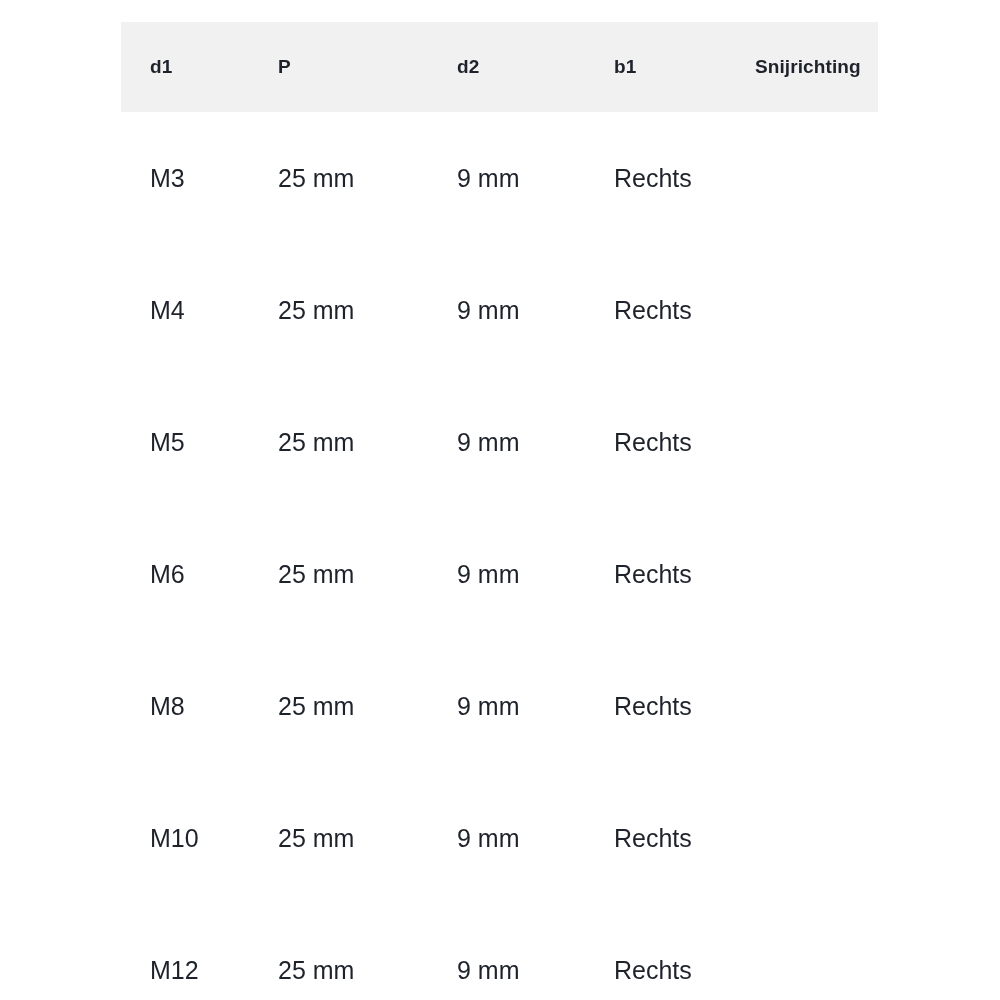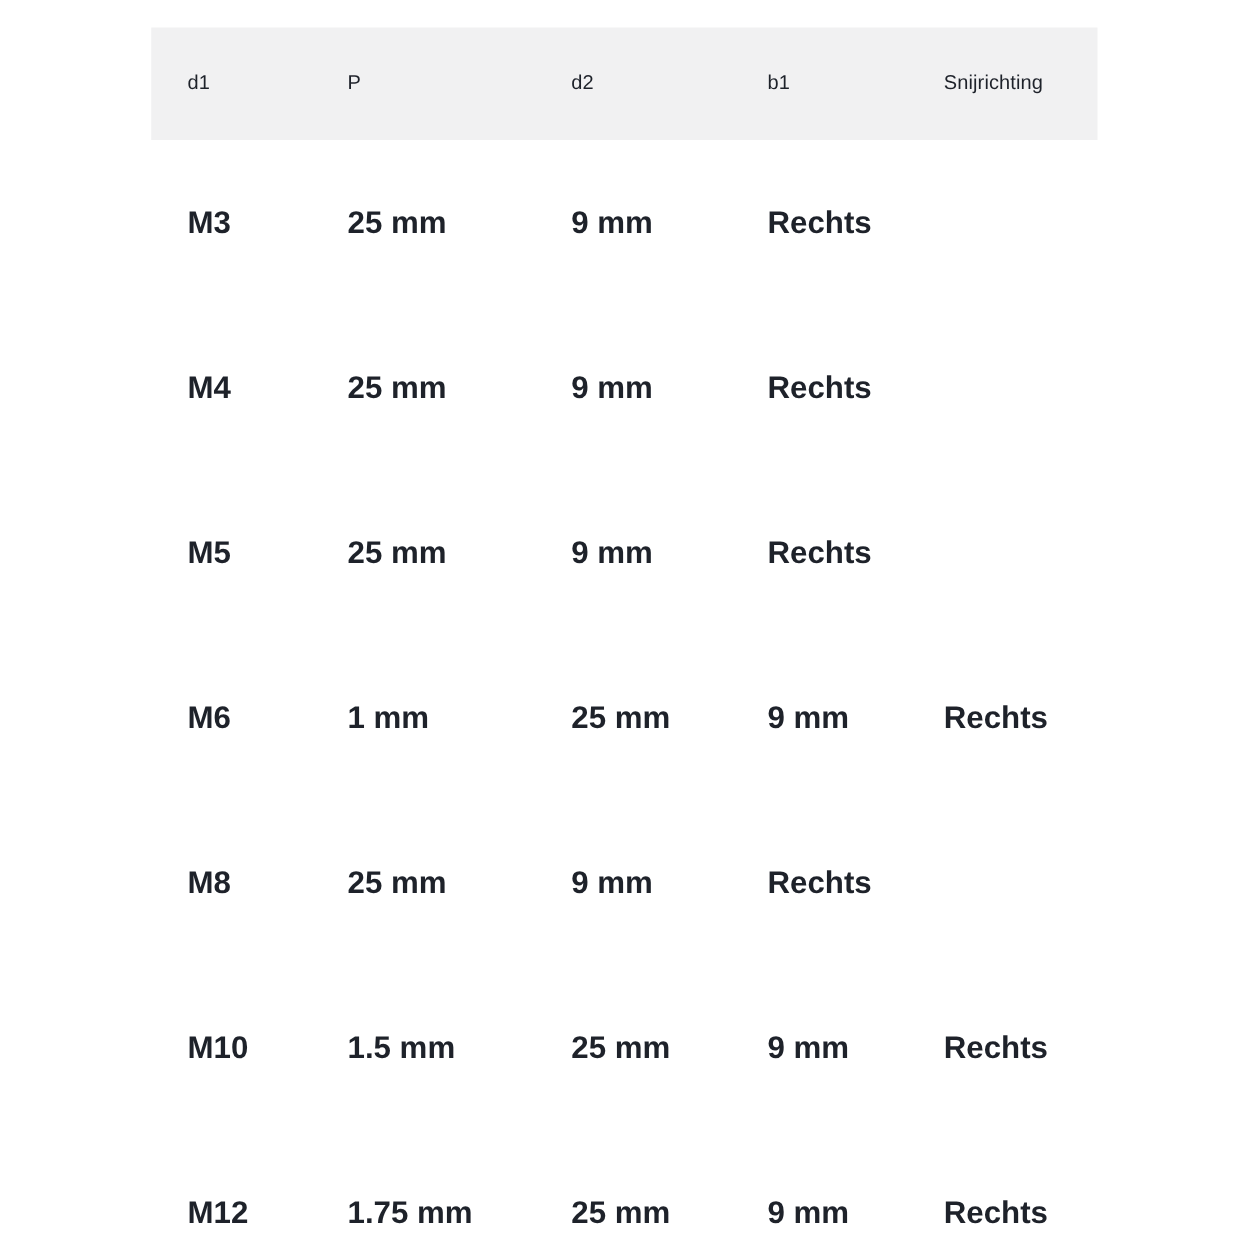--- a/index.html
+++ b/index.html
@@ -29,36 +29,36 @@
   }
   .thead {
     display: grid;
     grid-template-columns: 128px 179px 157px 141px 1fr;
     align-items: center;
     height: 90px;
     background: var(--header-bg);
   }
   .th {
     padding-left: 29px;
-    font-size: 16px;
-    font-weight: 400;
+    font-size: 19px;
+    font-weight: 700;
     letter-spacing: 0.1px;
     white-space: nowrap;
   }
   .tr {
     display: grid;
     grid-template-columns: 128px 179px 157px 141px 1fr;
     align-items: center;
     height: 132px;
     background: transparent;
   }
   .td {
     padding-left: 29px;
     font-size: 25px;
-    font-weight: 700;
+    font-weight: 400;
     white-space: nowrap;
   }
 </style>
 </head>
 <body>
 
 <div class="page">
   <div class="spec-table">
     <div class="thead">
         <div class="th">d1</div>
@@ -81,40 +81,37 @@
     <div class="td">Rechts</div>
   </div>
         <div class="tr">
     <div class="td">M5</div>
     <div class="td">25 mm</div>
     <div class="td">9 mm</div>
     <div class="td">Rechts</div>
   </div>
         <div class="tr">
     <div class="td">M6</div>
-    <div class="td">1 mm</div>
     <div class="td">25 mm</div>
     <div class="td">9 mm</div>
     <div class="td">Rechts</div>
   </div>
         <div class="tr">
     <div class="td">M8</div>
     <div class="td">25 mm</div>
     <div class="td">9 mm</div>
     <div class="td">Rechts</div>
   </div>
         <div class="tr">
     <div class="td">M10</div>
-    <div class="td">1.5 mm</div>
     <div class="td">25 mm</div>
     <div class="td">9 mm</div>
     <div class="td">Rechts</div>
   </div>
         <div class="tr">
     <div class="td">M12</div>
-    <div class="td">1.75 mm</div>
     <div class="td">25 mm</div>
     <div class="td">9 mm</div>
     <div class="td">Rechts</div>
   </div>
       </div>
   </div>
 </div>
 
 </body></html>

